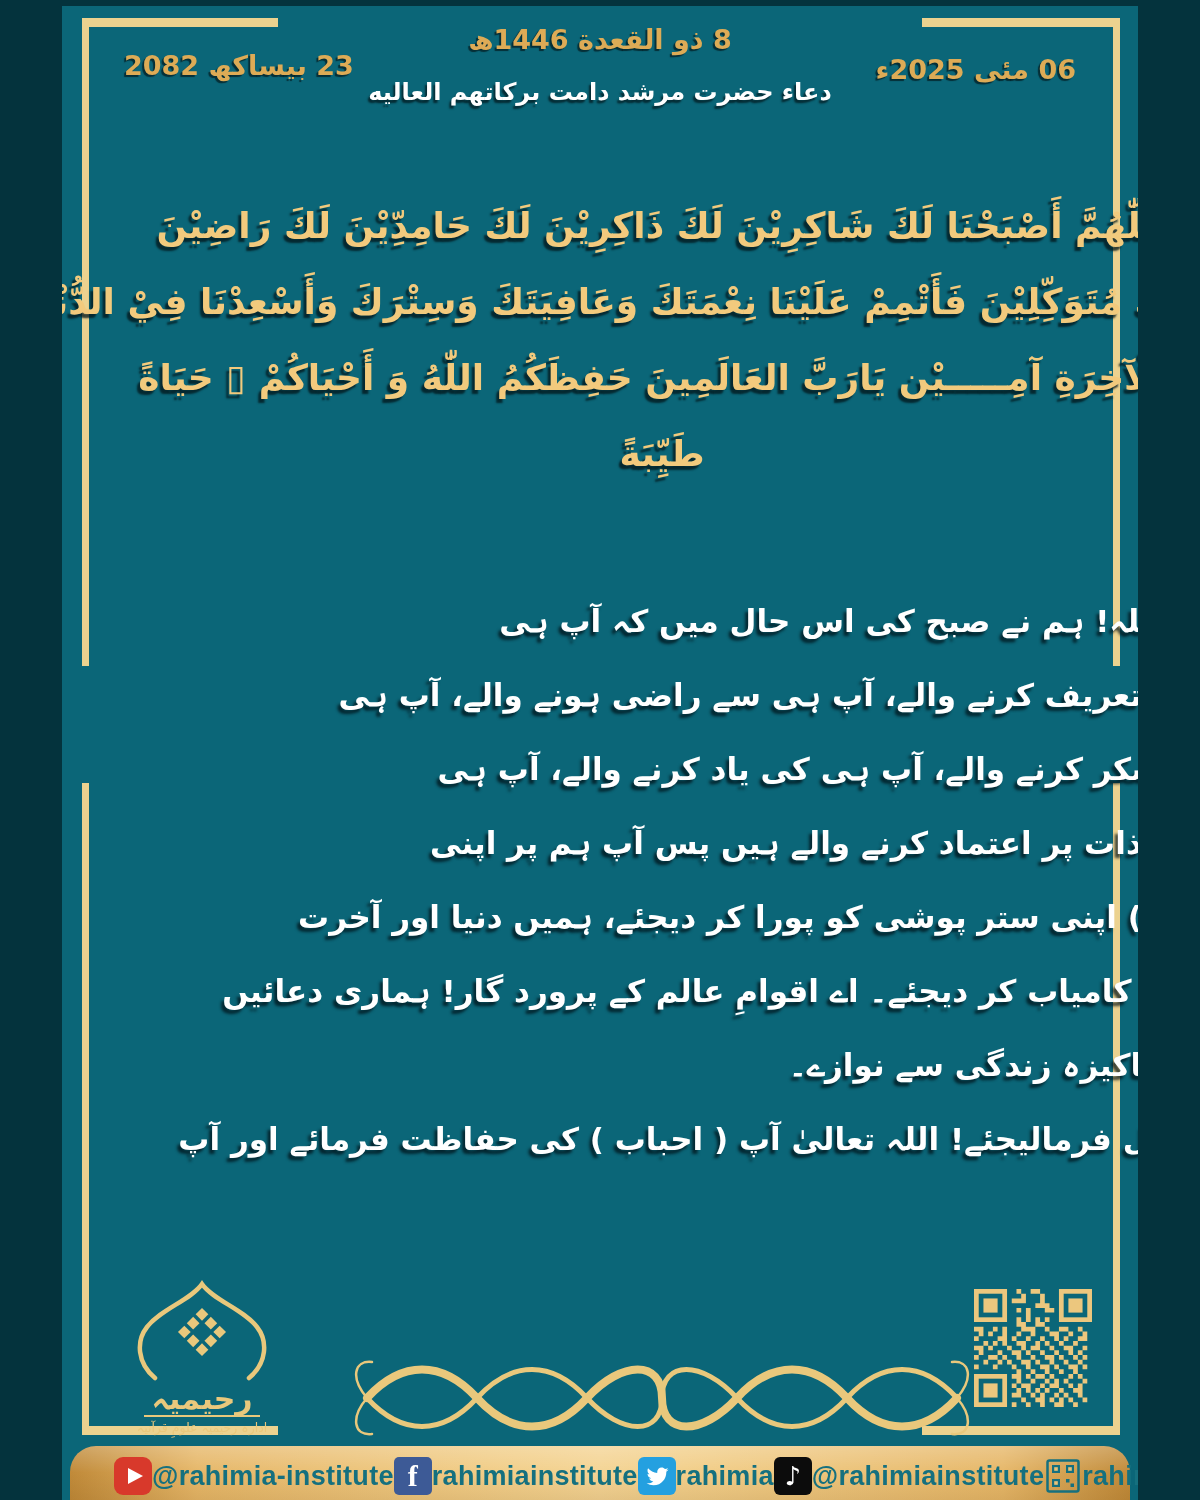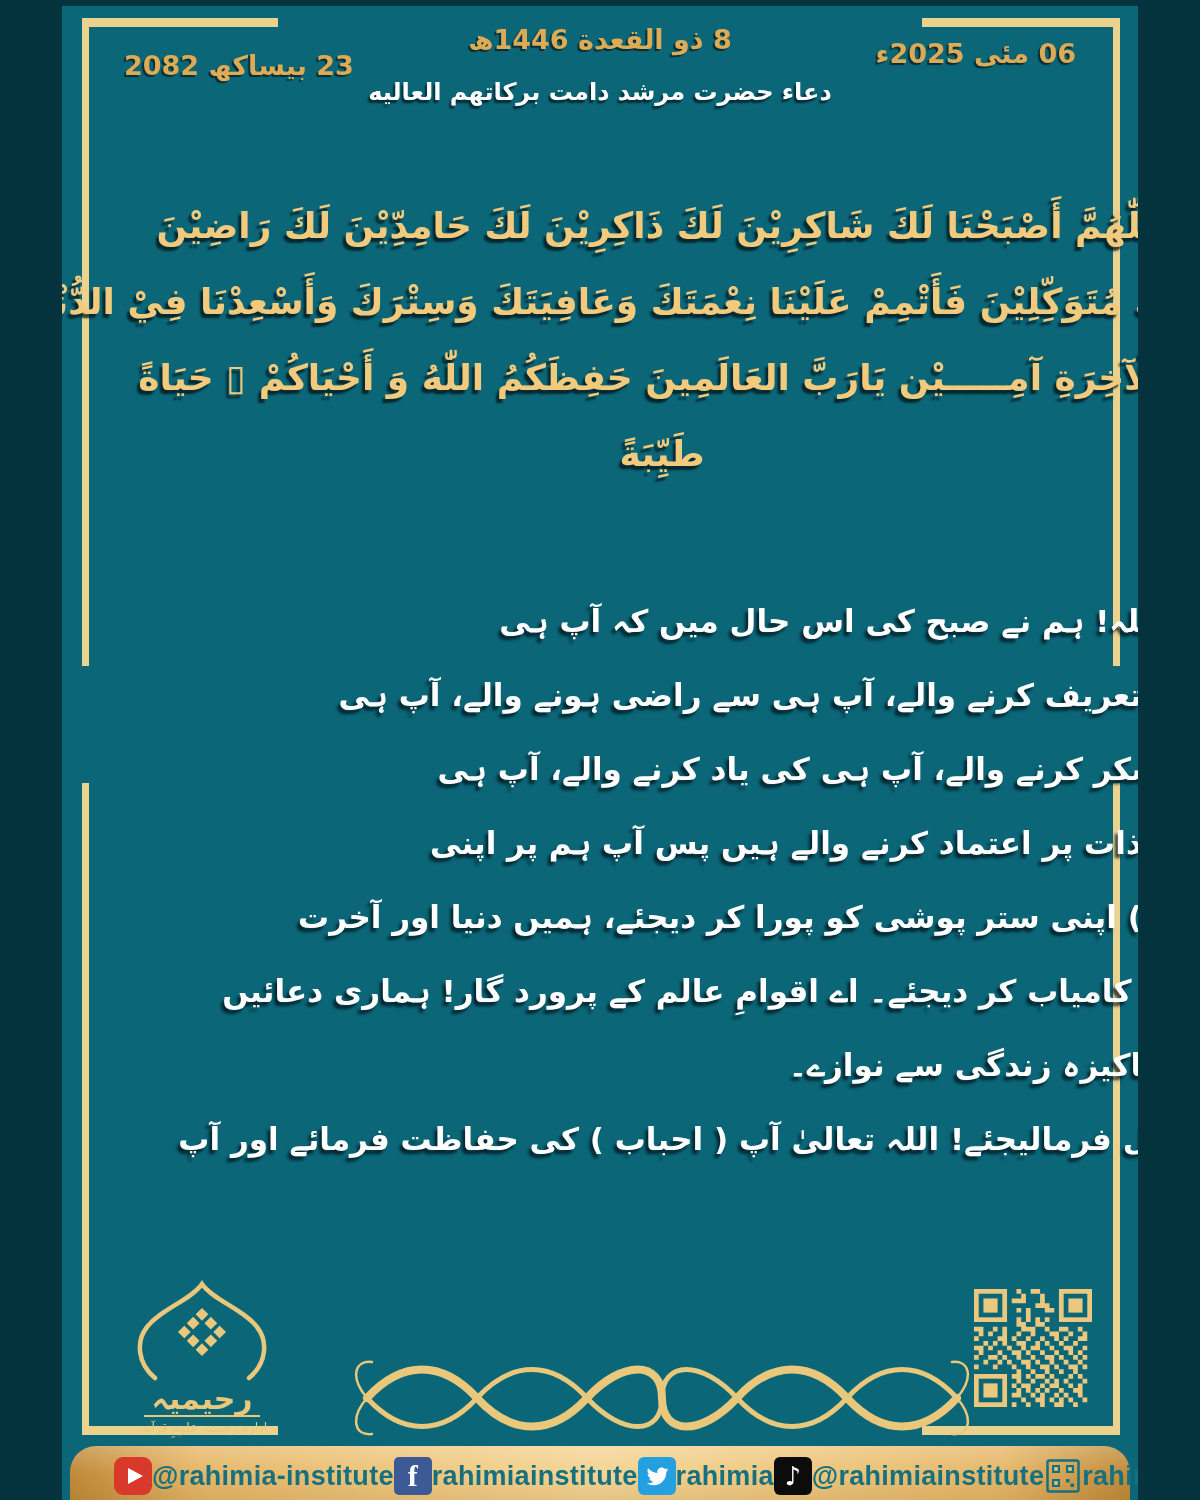--- a/index.html
+++ b/index.html
@@ -11,21 +11,21 @@
   }
   
   .gold{background:#ecd28f;position:absolute;}
   .bar-h{height:9px;width:196px;}
   .bar-v{width:7px;}
   
   .date{position:absolute;color:#ddab56;font-size:27px;font-weight:bold;
         text-shadow:-2px 2px 1px rgba(0,0,0,.55);white-space:nowrap;}
   .date-center{top:18px;left:0;width:100%;text-align:center;}
   .date-left{top:44px;left:62px;}
-  .date-right{top:32px;right:62px;}
+  .date-right{top:48px;right:62px;}
   
   .title{position:absolute;top:72px;left:0;width:100%;text-align:center;margin:0;
          color:#ffffff;font-size:24px;font-weight:bold;
          text-shadow:-2px 3px 2px rgba(0,10,14,.65);}
   
   .arabic{position:absolute;top:182px;left:40px;width:1120px;text-align:center;
           color:#f2ca7d;font-size:36px;font-weight:bold;line-height:76px;
           text-shadow:-3px 4px 2px rgba(4,25,30,.8);}
   .arabic .a-line{white-space:nowrap;}
   

